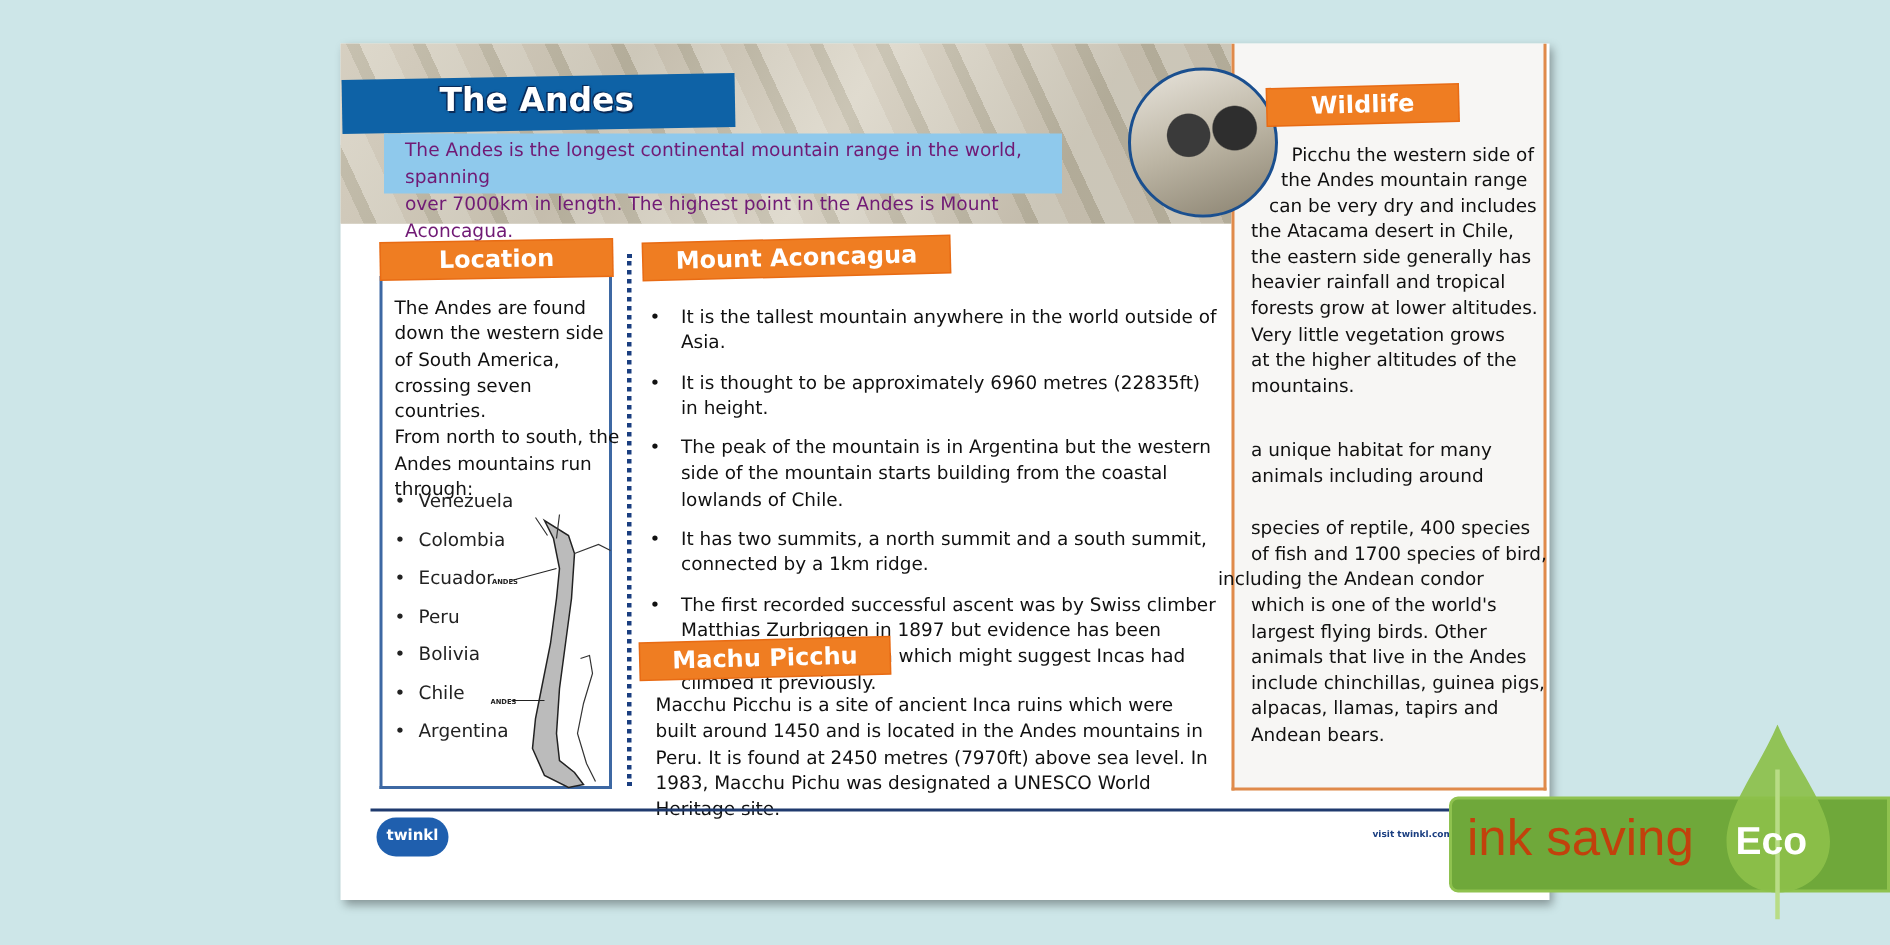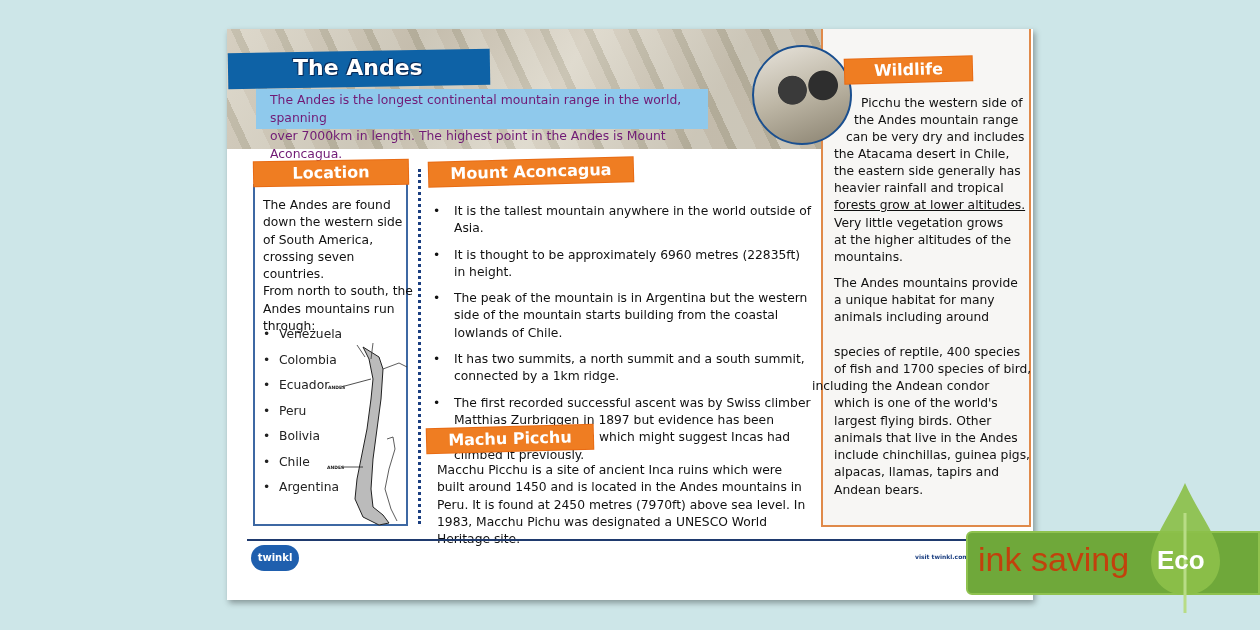--- a/index.html
+++ b/index.html
@@ -55,26 +55,25 @@
   <div class="wildlife-col"></div>
   <div class="condor"></div>
   <div class="hdr wild-hdr">Wildlife</div>
 
   <div class="wild-text" style="left:634px;top:66px;">Picchu the western side of</div>
   <div class="wild-text" style="left:627px;top:83px;">the Andes mountain range</div>
   <div class="wild-text" style="left:619px;top:100px;">can be very dry and includes</div>
   <div class="wild-text" style="left:607px;top:117px;">the Atacama desert in Chile,</div>
   <div class="wild-text" style="left:607px;top:134px;">the eastern side generally has</div>
   <div class="wild-text" style="left:607px;top:151px;text-align:center;">heavier rainfall and tropical</div>
-  <div class="wild-text" style="left:607px;top:168px;text-decoration:underline;">forests grow at lower altitudes.</div>
+  <div class="wild-text" style="left:607px;top:168px;">forests grow at lower altitudes.</div>
   <div class="wild-text" style="left:607px;top:186px;text-align:right;">Very little vegetation grows</div>
   <div class="wild-text" style="left:607px;top:203px;">at the higher altitudes of the</div>
   <div class="wild-text" style="left:607px;top:220px;">mountains.</div>
 
-  <div class="wild-text" style="left:607px;top:246px;">The Andes mountains provide</div>
   <div class="wild-text" style="left:607px;top:263px;">a unique habitat for many</div>
   <div class="wild-text" style="left:607px;top:280px;">animals including around</div>
   <div class="wild-text" style="left:607px;top:315px;">species of reptile, 400 species</div>
   <div class="wild-text" style="left:607px;top:332px;">of fish and 1700 species of bird,</div>
   <div class="wild-text" style="left:585px;top:349px;">including the Andean condor</div>
   <div class="wild-text" style="left:607px;top:366px;">which is one of the world's</div>
   <div class="wild-text" style="left:607px;top:384px;">largest flying birds. Other</div>
   <div class="wild-text" style="left:607px;top:401px;">animals that live in the Andes</div>
   <div class="wild-text" style="left:607px;top:418px;">include chinchillas, guinea pigs,</div>
   <div class="wild-text" style="left:607px;top:435px;">alpacas, llamas, tapirs and</div>

